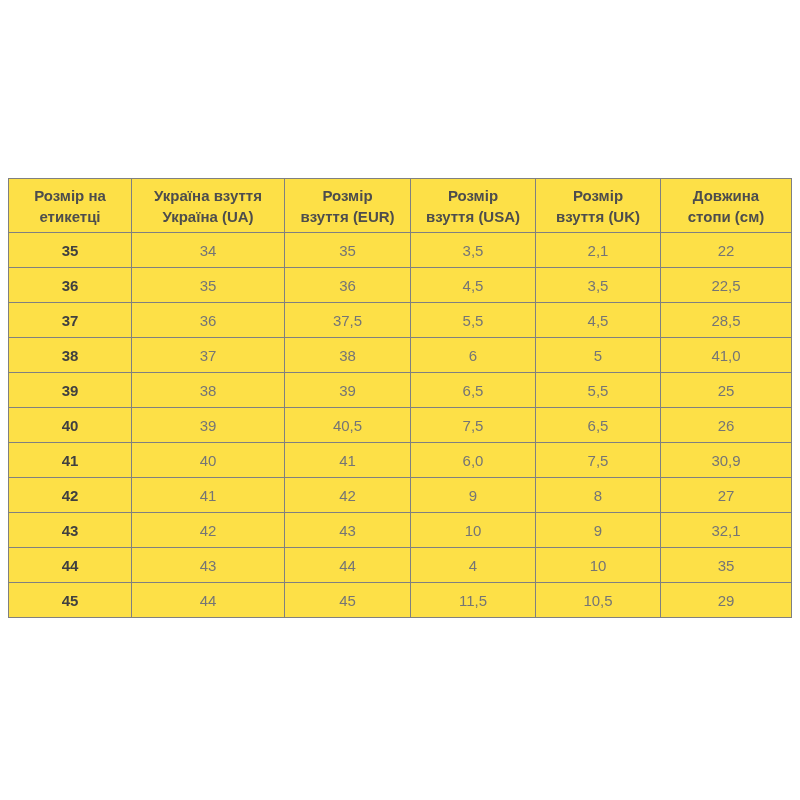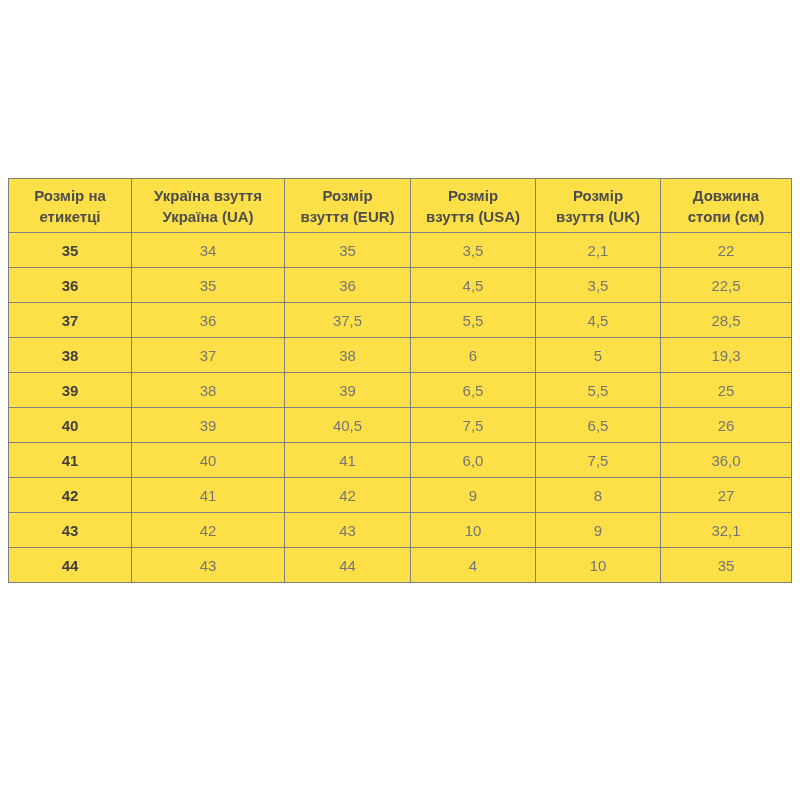--- a/index.html
+++ b/index.html
@@ -122,21 +122,21 @@
     <td>4,5</td>
     <td>28,5</td>
   </tr>
 
   <tr>
     <td class="label-col">38</td>
     <td>37</td>
     <td>38</td>
     <td>6</td>
     <td>5</td>
-    <td>19,3</td>
+    <td>41,0</td>
   </tr>
 
   <tr>
     <td class="label-col">39</td>
     <td>38</td>
     <td>39</td>
     <td>6,5</td>
     <td>5,5</td>
     <td>25</td>
   </tr>
@@ -149,21 +149,21 @@
     <td>6,5</td>
     <td>26</td>
   </tr>
 
   <tr>
     <td class="label-col">41</td>
     <td>40</td>
     <td>41</td>
     <td>6,0</td>
     <td>7,5</td>
-    <td>36,0</td>
+    <td>30,9</td>
   </tr>
 
   <tr>
     <td class="label-col">42</td>
     <td>41</td>
     <td>42</td>
     <td>9</td>
     <td>8</td>
     <td>27</td>
   </tr>
@@ -179,16 +179,24 @@
 
   <tr>
     <td class="label-col">44</td>
     <td>43</td>
     <td>44</td>
     <td>4</td>
     <td>10</td>
     <td>35</td>
   </tr>
 
+  <tr>
+    <td class="label-col">45</td>
+    <td>44</td>
+    <td>45</td>
+    <td>11,5</td>
+    <td>10,5</td>
+    <td>29</td>
+  </tr>
 </tbody>
     </table>
   </div>
 </div>
 
 </body></html>

